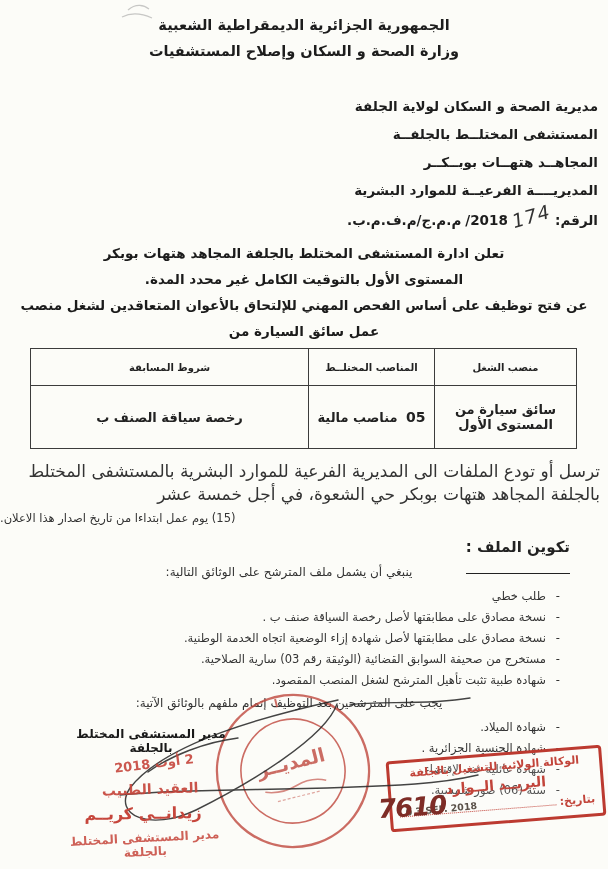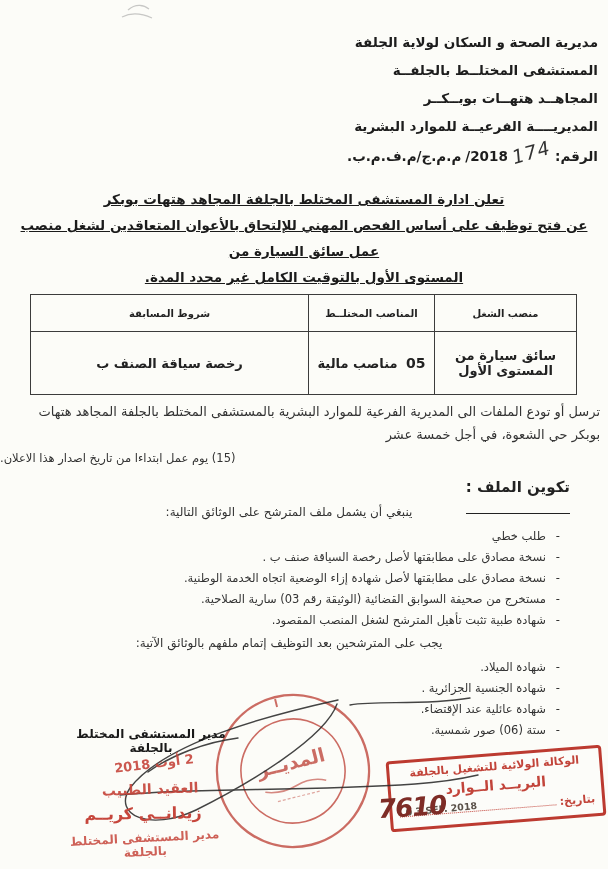--- a/index.html
+++ b/index.html
@@ -15,30 +15,30 @@
     box-shadow:0 0 6px rgba(0,0,0,.25);
   }
   
   .hdr{padding-top:12px;text-align:center;font-weight:bold;font-size:14.5px;line-height:26px;color:#1d1d1d;}
   
   .issuer{margin-top:28px;padding-left:10px;padding-right:10px;text-align:right;font-weight:bold;font-size:13.5px;line-height:28px;color:#1d1d1d;}
   .refline{display:flex;direction:rtl;align-items:baseline;gap:4px;font-weight:bold;font-size:13.5px;height:28px;}
   .hw-ref{display:inline-block;font-style:italic;font-size:19px;color:#333;transform:rotate(-16deg) translateY(-2px);letter-spacing:1px;font-weight:normal;}
   .ref-year{direction:ltr;unicode-bidi:isolate;}
   
-  .annc{margin-top:18px;text-align:center;font-weight:bold;font-size:13.5px;line-height:26px;color:#1b1b1b;padding:0 14px;text-decoration:underline;}
+  .annc{margin-top:8px;text-align:center;font-weight:bold;font-size:13.5px;line-height:26px;color:#1b1b1b;padding:0 14px;}
   
   table.jobs{border-collapse:collapse;margin:4px 31px 0 31px;width:546px;table-layout:fixed;}
   table.jobs th,table.jobs td{border:1.3px solid #3c3c3c;text-align:center;vertical-align:middle;font-weight:bold;color:#222;}
   table.jobs th{height:34px;font-size:10px;}
   table.jobs td{height:60px;font-size:13px;}
   col.c-pos{width:142px;} col.c-open{width:126px;} col.c-cond{width:278px;}
   .open-num{font-size:14px;margin-left:4px;}
   
-  .subm1{margin-top:5px;padding:0 8px;text-align:right;font-size:13px;line-height:23px;color:#333;}
+  .subm1{margin-top:11px;padding:0 8px;text-align:right;font-size:17px;line-height:23px;color:#333;}
   .subm2{text-align:left;font-size:11.5px;line-height:24px;color:#333;white-space:nowrap;}
   
   .sect-title{margin:4px 38px 0 0;text-align:right;font-size:15px;font-weight:bold;line-height:26px;}
   .sect-title span{border-bottom:1.5px solid #222;padding-bottom:17px;}
   .intro{margin:0 30px 0 0;text-align:center;font-size:12px;line-height:24px;color:#333;}
   ul.doclist{list-style:none;margin:2px 48px 0 0;padding:0;text-align:right;font-size:11.5px;color:#333;}
   ul.doclist li{line-height:21px;}
   ul.doclist .dash{display:inline-block;margin-left:10px;}
   
   .abs{position:absolute;}
@@ -65,38 +65,42 @@
   .inbox-date{position:absolute;left:6px;top:1px;direction:ltr;font-size:9.5px;color:#5a5149;font-weight:bold;white-space:nowrap;transform:rotate(-1deg);}
   .hw-inbox{left:378px;top:792px;font-size:26px;font-style:italic;font-weight:bold;color:#7e2c26;transform:rotate(-4deg);z-index:6;letter-spacing:-1px;}
   
   .ink-overlay{position:absolute;left:0;top:0;width:608px;height:869px;z-index:4;pointer-events:none;}
 </style>
 </head>
 <body>
 
 <div class="page">
 
+  <div class="hdr">
+    <div>الجمهورية الجزائرية الديمقراطية الشعبية</div>
+    <div>وزارة الصحة و السكان وإصلاح المستشفيات</div>
+  </div>
 
   <div class="issuer">
     <div>مديرية الصحة و السكان لولاية الجلفة</div>
     <div>المستشفى المختلــط بالجلفــة</div>
     <div>المجاهــد هتهــات بوبــكــر</div>
     <div>المديريــــة الفرعيــة للموارد البشرية</div>
     <div class="refline">
       <span>الرقم:</span>
       <span class="hw-ref">174</span>
       <span class="ref-year">/2018</span>
       <span>م.م.ج/م.ف.م.ب.</span>
     </div>
   </div>
 
   <div class="annc">
     <div>تعلن ادارة المستشفى المختلط بالجلفة المجاهد هتهات بوبكر</div>
+    <div>المستوى الأول  بالتوقيت الكامل غير محدد المدة.</div>
     <div>عن فتح توظيف على أساس الفحص المهني للإلتحاق بالأعوان المتعاقدين لشغل  منصب عمل سائق السيارة من</div>
-    <div>المستوى الأول  بالتوقيت الكامل غير محدد المدة.</div>
   </div>
 
   <table class="jobs">
     <colgroup>
         <col class="c-pos">
         <col class="c-open">
         <col class="c-cond">
       </colgroup>
     <thead>
       <tr>

